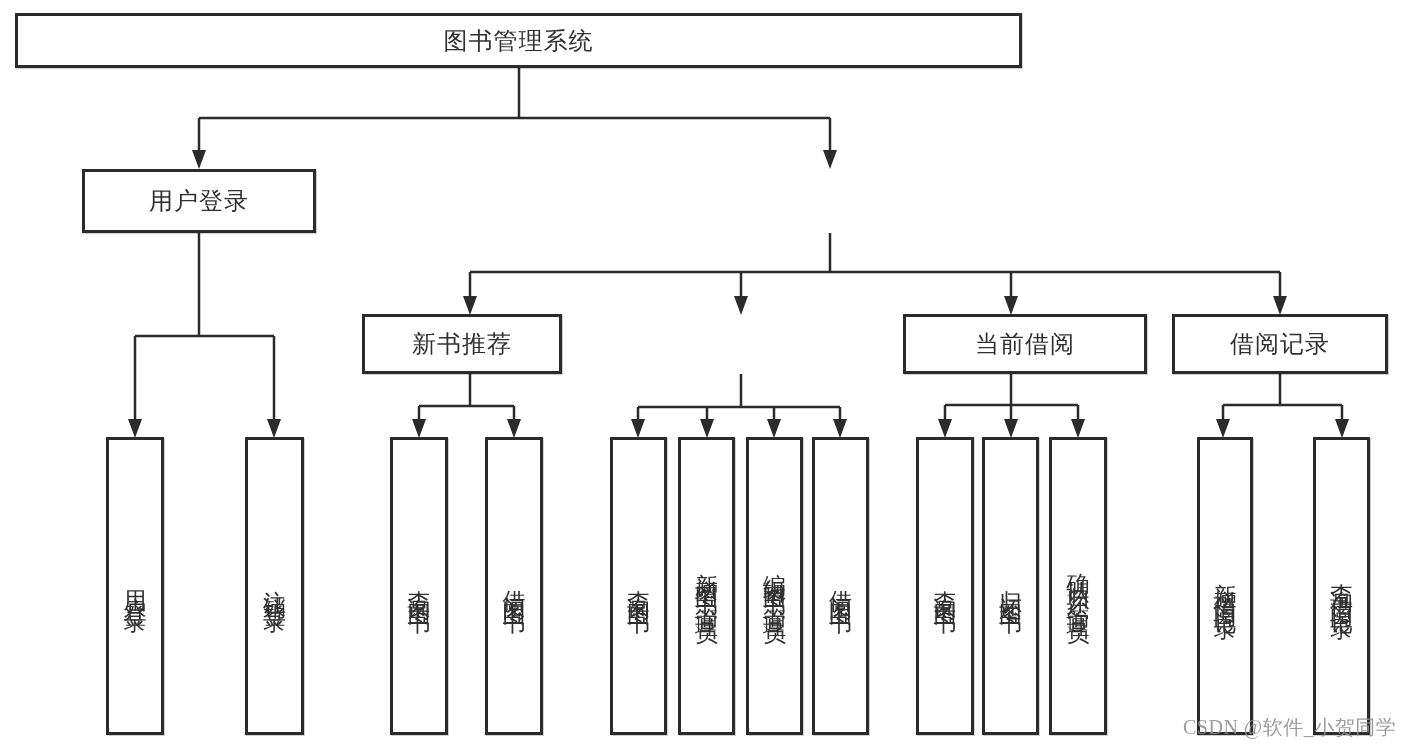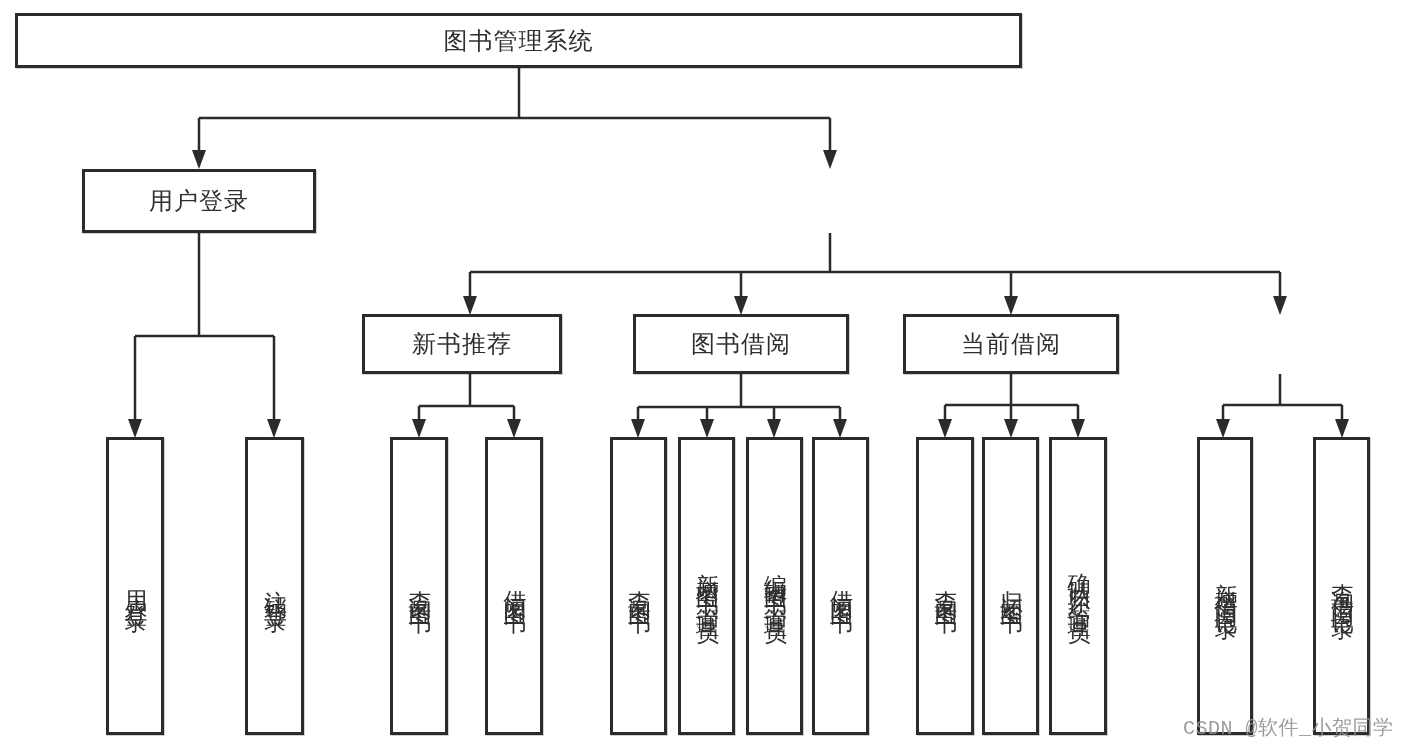--- a/index.html
+++ b/index.html
@@ -5,21 +5,21 @@
   html, body {
     margin: 0;
     padding: 0;
     background: #ffffff;
   }
   .stage {
     position: relative;
     width: 1405px;
     height: 747px;
     background: #ffffff;
-    font-family: Liberation Mono, monospace;
+    font-family: Liberation Serif, serif;
     overflow: hidden;
   }
   .connectors {
     position: absolute;
     left: 0;
     top: 0;
     width: 1405px;
     height: 747px;
   }
   .node {
@@ -97,22 +97,22 @@
       <polygon points="1216,419 1230,419 1223,438"></polygon>
       <polygon points="1335,419 1349,419 1342,438"></polygon>
     </g>
   </svg>
 
   <div class="node" style="left:15px; top:13px; width:1007px; height:55px;">图书管理系统</div>
 
   <div class="node" style="left:82px; top:169px; width:234px; height:64px;">用户登录</div>
 
   <div class="node" style="left:362px; top:314px; width:200px; height:60px;">新书推荐</div>
-  <div class="node" style="left:633px; top:314px; width:216px; height:60px;">图书借阅</div>
-  <div class="node" style="left:903px; top:314px; width:216px; height:60px;">当前借阅</div>
+  <div class="node" style="left:903px; top:314px; width:244px; height:60px;">当前借阅</div>
+  <div class="node" style="left:1172px; top:314px; width:216px; height:60px;">借阅记录</div>
 
   <div class="node v" style="left:106px; top:437px; width:58px; height:298px;">用户登录</div>
   <div class="node v" style="left:245px; top:437px; width:59px; height:298px;">注销登录</div>
 
   <div class="node v" style="left:390px; top:437px; width:58px; height:298px;">查询图书</div>
   <div class="node v" style="left:485px; top:437px; width:58px; height:298px;">借阅图书</div>
 
   <div class="node v" style="left:610px; top:437px; width:57px; height:298px;">查询图书</div>
   <div class="node v" style="left:678px; top:437px; width:57px; height:298px;">新增图书（管理员）</div>
   <div class="node v" style="left:746px; top:437px; width:57px; height:298px;">编辑图书（管理员）</div>

